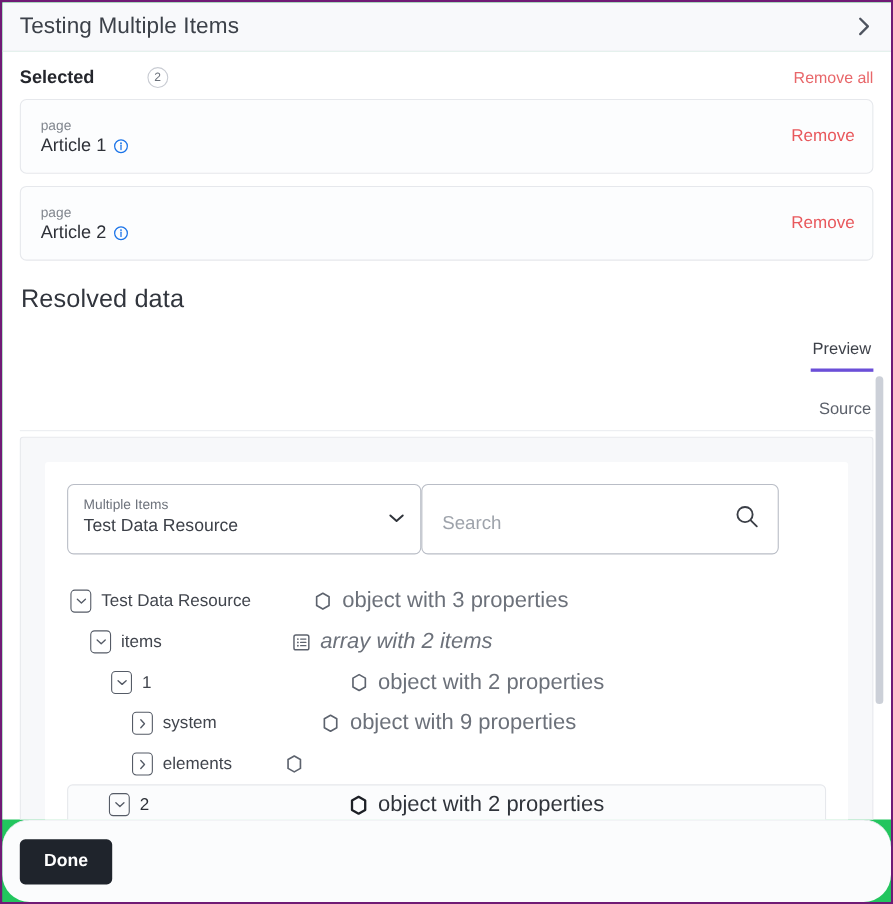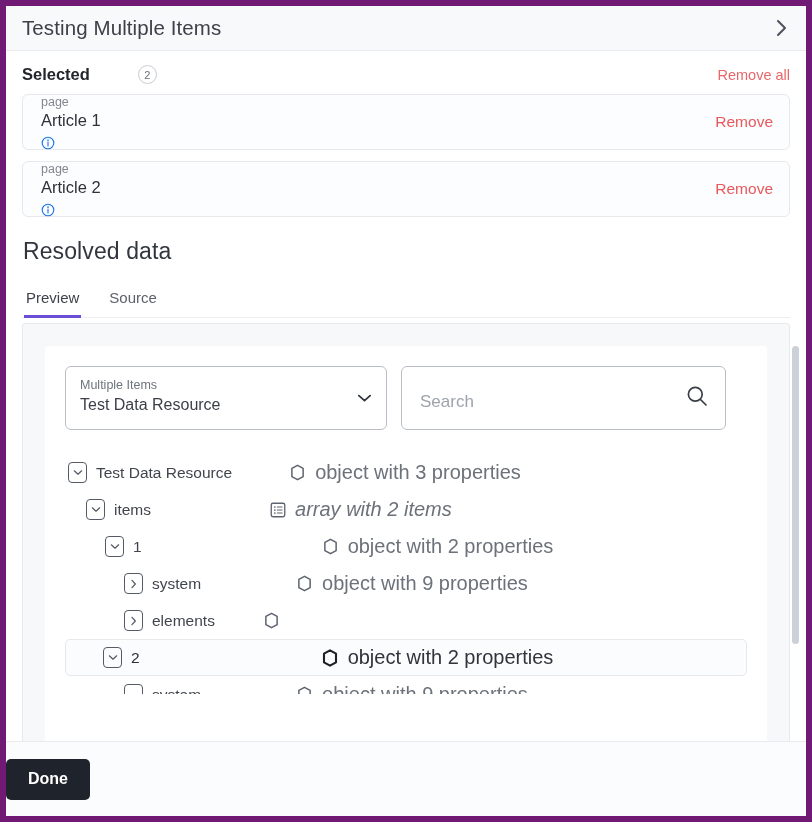--- a/index.html
+++ b/index.html
@@ -5,21 +5,21 @@
   * { box-sizing: border-box; }
   html, body {
     margin: 0; padding: 0;
     background: #ffffff;
     font-family: "Liberation Sans", sans-serif;
   }
   .window {
     position: relative;
     width: 812px; height: 822px;
     background: #22c55e;
-    border: 6px solid #701a75;
+    border: 2px solid #701a75;
     overflow: hidden;
     display: flex;
     flex-direction: column;
   }
 
   
   .header {
     flex: 0 0 auto;
     height: 45px;
     background: #f8f9fb;
@@ -73,37 +73,37 @@
   }
   .remove-all {
     margin-left: auto;
     color: #e8676a;
     font-size: 14.5px;
     cursor: pointer;
   }
 
   .item-card {
     position: relative;
-    height: 56px;
+    height: 68px;
     border: 1px solid #e6e8ec;
     border-radius: 6px;
     background: #fcfdfe;
     margin-bottom: 11px;
     display: flex;
     align-items: center;
     padding: 0 16px 0 18px;
   }
   .item-meta { display: flex; flex-direction: column; justify-content: center; }
   .item-kind {
     font-size: 12.5px;
     color: #82878f;
     line-height: 16px;
     margin-bottom: 1px;
   }
-  .item-title-row { display: flex; gap: 6px; flex-direction: column; }
+  .item-title-row { display: flex; align-items: center; gap: 6px; }
   .item-title {
     font-size: 16.5px;
     color: #2e3138;
     line-height: 19px;
   }
   .info-icon {
     width: 14px; height: 14px;
     display: inline-flex; align-items: center; justify-content: center;
     cursor: pointer;
   }
@@ -122,20 +122,21 @@
     letter-spacing: .1px;
   }
 
   .tabs {
     display: flex;
     align-items: flex-end;
     gap: 26px;
     margin-top: 24px;
     border-bottom: 1px solid #eceef1;
     padding-left: 2px;
+    flex-direction: column;
   }
   .tab {
     font-size: 15px;
     color: #5c616b;
     padding: 0 2px 9px 2px;
     border-bottom: 3px solid transparent;
     margin-bottom: -1px;
     cursor: pointer;
   }
   .tab.active {
@@ -151,21 +152,21 @@
     padding: 22px 22px 0 22px;
     height: 600px;
   }
   .preview-inner {
     background: #ffffff;
     border-radius: 3px;
     height: 100%;
     padding: 20px 20px 0 20px;
   }
 
-  .controls { display: flex; gap: 14px; }
+  .controls { display: flex; }
   .select-box {
     position: relative;
     flex: 0 0 322px;
     height: 64px;
     border: 1px solid #b9bdc6;
     border-radius: 6px;
     background: #fff;
     padding: 10px 34px 0 14px;
     cursor: pointer;
   }
@@ -264,21 +265,22 @@
 
   
   .footer {
     flex: 0 0 auto;
     height: 75px;
     background: #fbfcfd;
     border-top: 1px solid #e9ebef;
     display: flex;
     align-items: center;
     gap: 11px;
-    padding-left: 0;
+    padding-left: 16px;
+    border-radius: 25px;
   }
   .btn {
     border: 0; border-radius: 5px;
     height: 41px;
     font-size: 16px;
     font-weight: bold;
     font-family: "Liberation Sans", sans-serif;
     cursor: pointer;
     color: #fff;
   }

